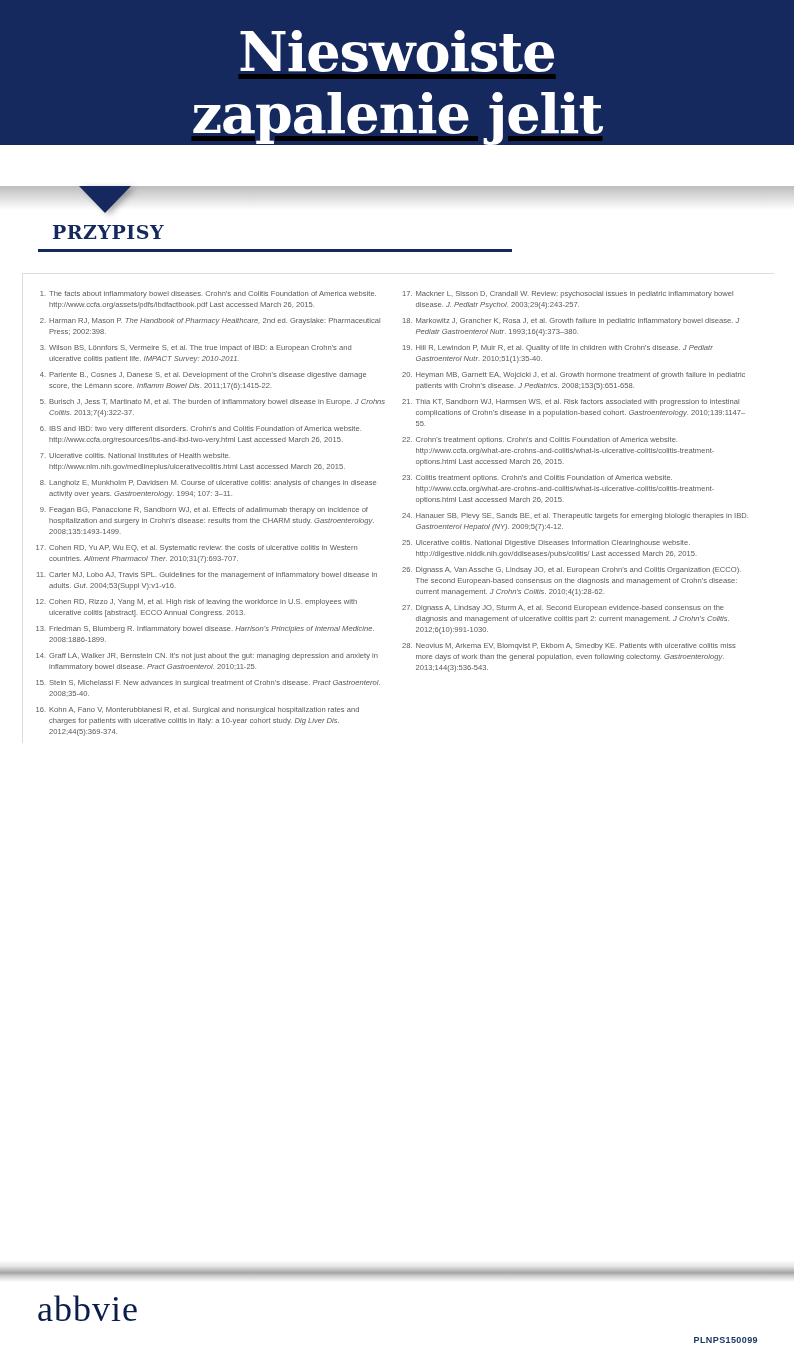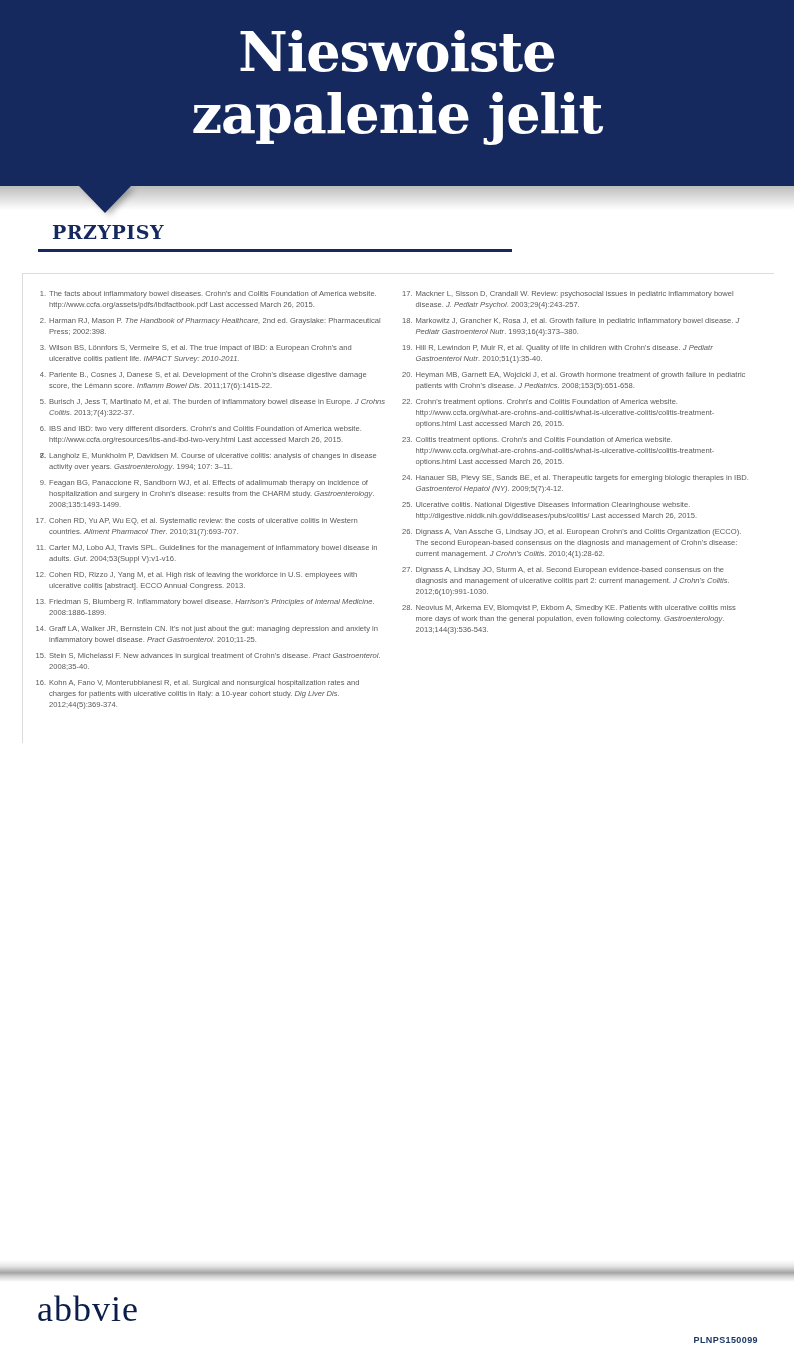--- a/index.html
+++ b/index.html
@@ -10,22 +10,22 @@
   }
   *{box-sizing:border-box;}
   html,body{margin:0;padding:0;}
   body{
     width:794px;height:1361px;position:relative;background:#ffffff;
     font-family:"Liberation Sans",sans-serif;overflow:hidden;
   }
 
   
   .banner{
-    position:absolute;top:0;left:0;width:794px;height:186px;
-    background:var(--navy);z-index:2;
+    position:absolute;top:0;left:0;width:794px;height:145px;
+    background:var(--navy);z-index:2;text-decoration:underline;
   }
   .banner-title{
     color:#ffffff;text-align:center;
     font-family:"DejaVu Serif",serif;font-weight:bold;
     font-size:54px;line-height:62px;letter-spacing:-1px;
     padding-top:21px;
   }
   .banner-shadow{
     position:absolute;top:186px;left:0;width:794px;height:24px;
     background:linear-gradient(to bottom,rgba(90,90,90,0.40),rgba(255,255,255,0));
@@ -106,36 +106,37 @@
 
 <div class="refs-panel">
   <div class="refs-columns">
     <div class="ref-col">
         <div class="ref"><span class="num">1.</span><span>The facts about inflammatory bowel diseases. Crohn's and Colitis Foundation of America website. http://www.ccfa.org/assets/pdfs/ibdfactbook.pdf Last accessed March 26, 2015.</span></div>
         <div class="ref"><span class="num">2.</span><span>Harman RJ, Mason P. </span><i>The Handbook of Pharmacy Healthcare,</i><span> 2nd ed. Grayslake: Pharmaceutical Press; 2002:398.</span></div>
         <div class="ref"><span class="num">3.</span><span>Wilson BS, Lönnfors S, Vermeire S, et al. The true impact of IBD: a European Crohn's and ulcerative colitis patient life. </span><i>IMPACT Survey: 2010-2011.</i></div>
         <div class="ref"><span class="num">4.</span><span>Pariente B., Cosnes J, Danese S, et al. Development of the Crohn's disease digestive damage score, the Lémann score. </span><i>Inflamm Bowel Dis</i><span>. 2011;17(6):1415-22.</span></div>
         <div class="ref"><span class="num">5.</span><span>Burisch J, Jess T, Martinato M, et al. The burden of inflammatory bowel disease in Europe. </span><i>J Crohns Colitis</i><span>. 2013;7(4):322-37.</span></div>
         <div class="ref"><span class="num">6.</span><span>IBS and IBD: two very different disorders. Crohn's and Colitis Foundation of America website. http://www.ccfa.org/resources/ibs-and-ibd-two-very.html Last accessed March 26, 2015.</span></div>
-        <div class="ref"><span class="num">7.</span></div>
+        <div class="ref"><span class="num">7.</span><span>Ulcerative colitis. National Institutes of Health website. http://www.nlm.nih.gov/medlineplus/ulcerativecolitis.html Last accessed March 26, 2015.</span></div>
         <div class="ref"><span class="num">8.</span><span>Langholz E, Munkholm P, Davidsen M. Course of ulcerative colitis: analysis of changes in disease activity over years. </span><i>Gastroenterology</i><span>. 1994; 107: 3–11.</span></div>
         <div class="ref"><span class="num">9.</span><span>Feagan BG, Panaccione R, Sandborn WJ, et al. Effects of adalimumab therapy on incidence of hospitalization and surgery in Crohn's disease: results from the CHARM study. </span><i>Gastroenterology</i><span>. 2008;135:1493-1499.</span></div>
         <div class="ref"><span class="num">17.</span><span>Cohen RD, Yu AP, Wu EQ, et al. Systematic review: the costs of ulcerative colitis in Western countries. </span><i>Aliment Pharmacol Ther</i><span>. 2010;31(7):693-707.</span></div>
         <div class="ref"><span class="num">11.</span><span>Carter MJ, Lobo AJ, Travis SPL. Guidelines for the management of inflammatory bowel disease in adults. </span><i>Gut</i><span>. 2004;53(Suppl V):v1-v16.</span></div>
         <div class="ref"><span class="num">12.</span><span>Cohen RD, Rizzo J, Yang M, et al. High risk of leaving the workforce in U.S. employees with ulcerative colitis [abstract]. ECCO Annual Congress. 2013.</span></div>
         <div class="ref"><span class="num">13.</span><span>Friedman S, Blumberg R. Inflammatory bowel disease. </span><i>Harrison's Principles of Internal Medicine</i><span>. 2008:1886-1899.</span></div>
         <div class="ref"><span class="num">14.</span><span>Graff LA, Walker JR, Bernstein CN. It's not just about the gut: managing depression and anxiety in inflammatory bowel disease. </span><i>Pract Gastroenterol</i><span>. 2010;11-25.</span></div>
         <div class="ref"><span class="num">15.</span><span>Stein S, Michelassi F. New advances in surgical treatment of Crohn's disease. </span><i>Pract Gastroenterol</i><span>. 2008;35-40.</span></div>
         <div class="ref"><span class="num">16.</span><span>Kohn A, Fano V, Monterubbianesi R, et al. Surgical and nonsurgical hospitalization rates and charges for patients with ulcerative colitis in Italy: a 10-year cohort study. </span><i>Dig Liver Dis</i><span>. 2012;44(5):369-374.</span></div>
       </div>
     <div class="ref-col">
         <div class="ref"><span class="num">17.</span><span>Mackner L, Sisson D, Crandall W. Review: psychosocial issues in pediatric inflammatory bowel disease. </span><i>J. Pediatr Psychol</i><span>. 2003;29(4):243-257.</span></div>
         <div class="ref"><span class="num">18.</span><span>Markowitz J, Grancher K, Rosa J, et al. Growth failure in pediatric inflammatory bowel disease. </span><i>J Pediatr Gastroenterol Nutr</i><span>. 1993;16(4):373–380.</span></div>
         <div class="ref"><span class="num">19.</span><span>Hill R, Lewindon P, Muir R, et al. Quality of life in children with Crohn's disease. </span><i>J Pediatr Gastroenterol Nutr</i><span>. 2010;51(1):35-40.</span></div>
         <div class="ref"><span class="num">20.</span><span>Heyman MB, Garnett EA, Wojcicki J, et al. Growth hormone treatment of growth failure in pediatric patients with Crohn's disease. </span><i>J Pediatrics</i><span>. 2008;153(5):651-658.</span></div>
+        <div class="ref"><span class="num">21.</span><span>Thia KT, Sandborn WJ, Harmsen WS, et al. Risk factors associated with progression to intestinal complications of Crohn's disease in a population-based cohort. </span><i>Gastroenterology</i><span>. 2010;139:1147–55.</span></div>
         <div class="ref"><span class="num">22.</span><span>Crohn's treatment options. Crohn's and Colitis Foundation of America website. http://www.ccfa.org/what-are-crohns-and-colitis/what-is-ulcerative-colitis/colitis-treatment-options.html Last accessed March 26, 2015.</span></div>
         <div class="ref"><span class="num">23.</span><span>Colitis treatment options. Crohn's and Colitis Foundation of America website. http://www.ccfa.org/what-are-crohns-and-colitis/what-is-ulcerative-colitis/colitis-treatment-options.html Last accessed March 26, 2015.</span></div>
         <div class="ref"><span class="num">24.</span><span>Hanauer SB, Plevy SE, Sands BE, et al. Therapeutic targets for emerging biologic therapies in IBD. </span><i>Gastroenterol Hepatol (NY)</i><span>. 2009;5(7):4-12.</span></div>
         <div class="ref"><span class="num">25.</span><span>Ulcerative colitis. National Digestive Diseases Information Clearinghouse website. http://digestive.niddk.nih.gov/ddiseases/pubs/colitis/ Last accessed March 26, 2015.</span></div>
         <div class="ref"><span class="num">26.</span><span>Dignass A, Van Assche G, Lindsay JO, et al. European Crohn's and Colitis Organization (ECCO). The second European-based consensus on the diagnosis and management of Crohn's disease: current management. </span><i>J Crohn's Colitis</i><span>. 2010;4(1):28-62.</span></div>
         <div class="ref"><span class="num">27.</span><span>Dignass A, Lindsay JO, Sturm A, et al. Second European evidence-based consensus on the diagnosis and management of ulcerative colitis part 2: current management. </span><i>J Crohn's Colitis</i><span>. 2012;6(10):991-1030.</span></div>
         <div class="ref"><span class="num">28.</span><span>Neovius M, Arkema EV, Blomqvist P, Ekbom A, Smedby KE. Patients with ulcerative colitis miss more days of work than the general population, even following colectomy. </span><i>Gastroenterology</i><span>. 2013;144(3):536-543.</span></div>
       </div>
   </div>
 </div>

